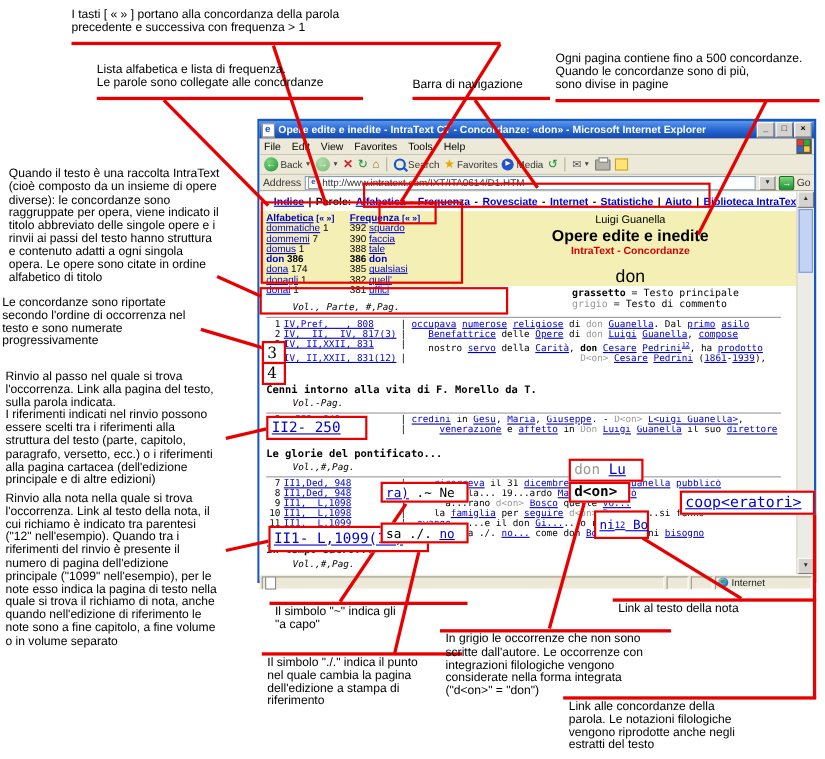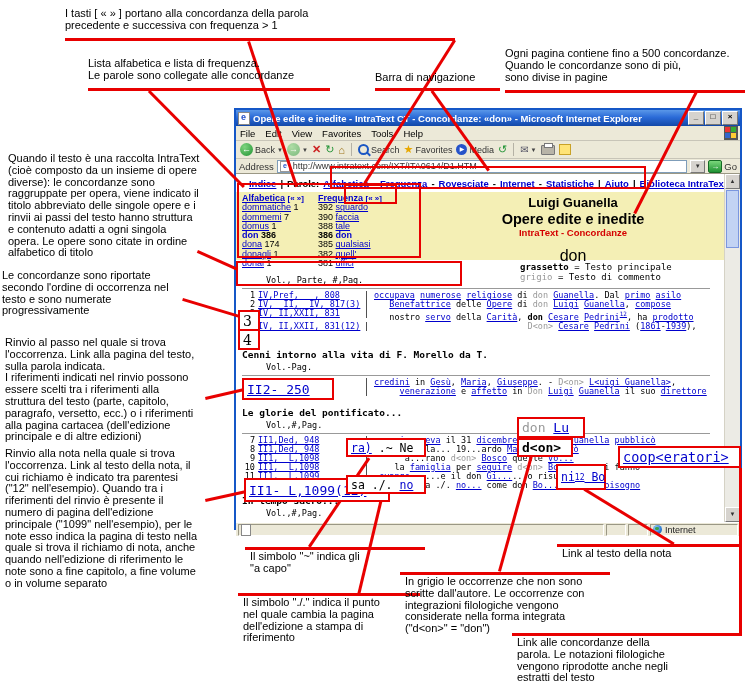--- a/index.html
+++ b/index.html
@@ -88,30 +88,30 @@
   .np{color:#000;}
   #yellow{height:68px;background:#f4efb5;position:relative;}
   #lists{position:absolute;left:6px;top:2px;display:flex;gap:14px;font-size:9px;line-height:9.3px;}
   .wl-col{white-space:nowrap;}
   .wl-head{font-weight:bold;}
   .wl-head a{color:#0000cc;text-decoration:underline;}
   .wl-nav{color:#0000cc;font-size:8px;font-weight:bold;}
   .wl-row a{color:#0000cc;text-decoration:underline;}
   .wl-bold{font-weight:bold;color:#000;text-decoration:none !important;}
   #pghead{position:absolute;left:190px;right:20px;top:3px;text-align:center;}
-  #ph-author{font-size:13px;font-weight:bold;}
+  #ph-author{font-size:10px;font-weight:normal;}
   #ph-title{font-size:14.5px;font-weight:bold;margin-top:1px;}
   #ph-sub{font-size:9.5px;font-weight:bold;color:#d40000;}
   #ph-word{font-size:16px;margin-top:9px;}
   #legend{position:absolute;left:284px;top:88px;font-family:"DejaVu Sans Mono",monospace;
           font-size:9px;line-height:10px;white-space:pre;}
   .lg-b{font-weight:bold;} .lg-g{color:#999;}
   #sections{position:absolute;left:6px;top:99px;width:468px;font-family:"DejaVu Sans Mono",monospace;}
   .s-title{font-size:9.5px;font-weight:bold;white-space:pre;}
-  .s-sub{font-size:8.5px;padding-left:24px;margin-top:2px;}
+  .s-sub{font-size:8.5px;font-style:italic;padding-left:24px;margin-top:2px;}
   .s-hr{height:1px;background:#999;margin:3px 0 2px 0;}
   .c-row{display:flex;font-size:8.5px;line-height:9px;white-space:pre;}
   .c-n{width:13px;text-align:right;margin-right:3px;flex:0 0 auto;}
   .c-ref{width:106px;flex:0 0 auto;}
   .c-ref a{color:#0000cc;text-decoration:underline;}
   .c-pipe{width:10px;flex:0 0 auto;}
   .c-txt{flex:1;overflow:hidden;}
   .lk{color:#0000cc;text-decoration:underline;}
   .gy{color:#999;}
   .bd{font-weight:bold;}
@@ -413,21 +413,21 @@
       <span style="white-space:pre;">sa ./. </span>
       <span class="mlk">no</span>
     </div>
   <div class="rbox white mono13" style="left:517px;top:417px;width:58px;height:17px;">
       <span class="mgy" style="white-space:pre;">don </span>
       <span class="mlk">Lu</span>
     </div>
   <div class="rbox white mono13" style="left:517px;top:438px;width:46px;height:15px;">
       <span class="mbd">d&lt;on&gt;</span>
     </div>
-  <div class="rbox white mono12" style="left:556px;top:464px;width:40px;height:22px;">
+  <div class="rbox white mono12" style="left:540px;top:464px;width:40px;height:22px;">
       <span class="mlk">ni</span>
       <span class="mlk" style="font-size:8px;vertical-align:super;">12</span>
       <span class="mlk" style="white-space:pre;"> Bo</span>
     </div>
   <div class="rbox white mono14" style="left:618px;top:446px;width:113px;height:18px;">
       <span class="mlk">coop&lt;eratori&gt;</span>
     </div>
 
 </div>
 

